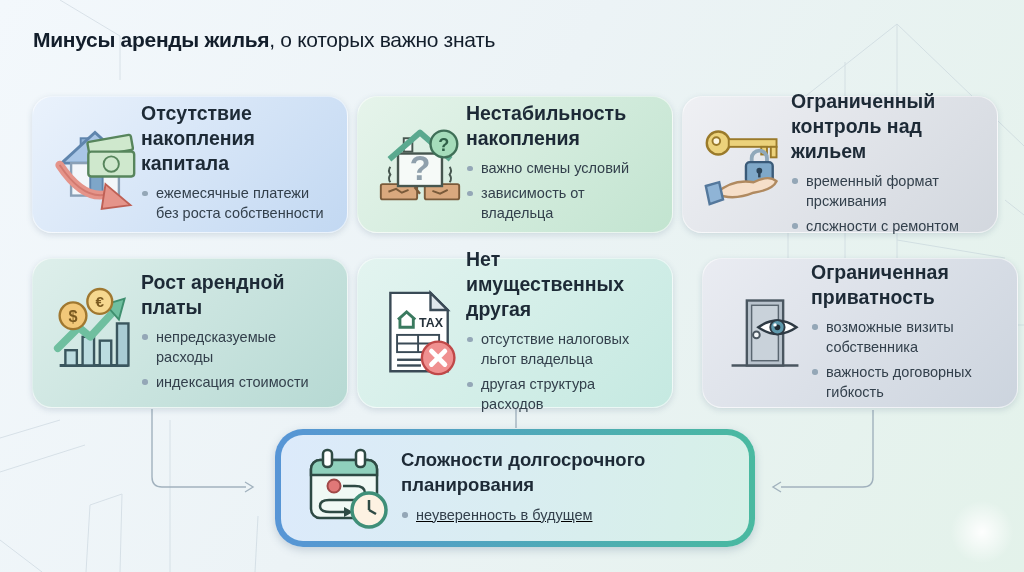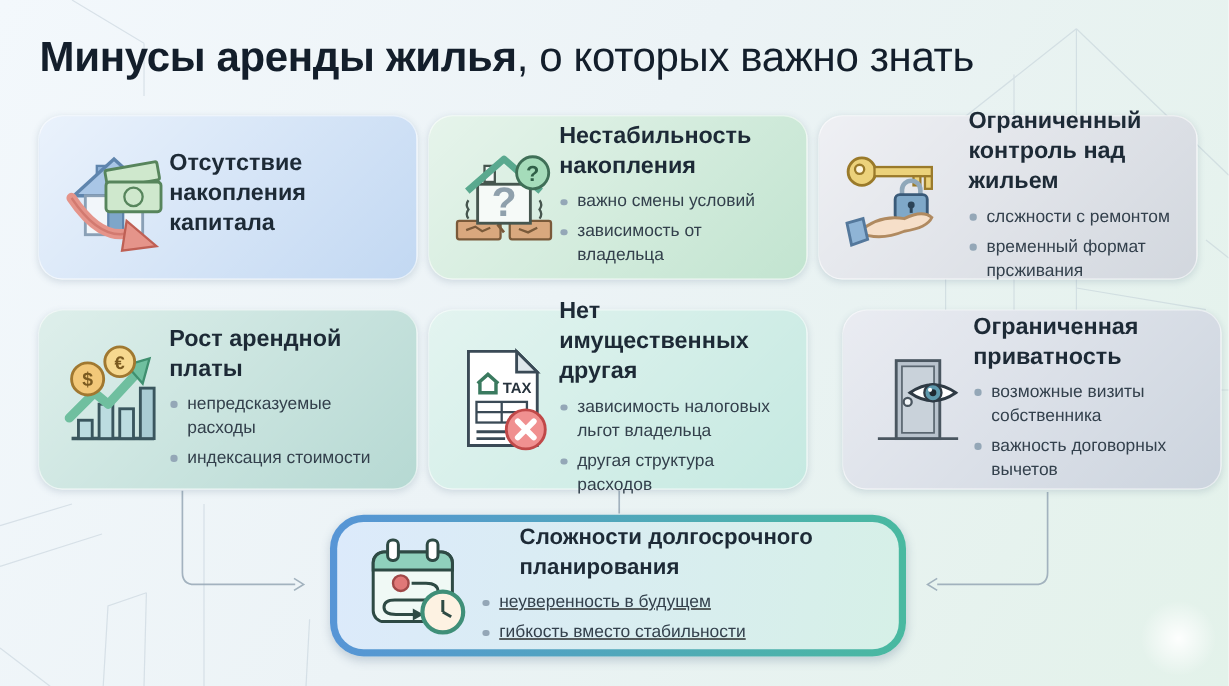--- a/index.html
+++ b/index.html
@@ -3,42 +3,42 @@
 <meta charset="utf-8">
 <style>
   html,body{margin:0;padding:0;}
   body{font-family:"Liberation Sans","DejaVu Sans",sans-serif;}
   .canvas{position:relative;width:1024px;height:572px;overflow:hidden;
     background:linear-gradient(120deg,#f3f8fc 0%,#ecf3f6 45%,#e3f2ea 100%);}
   .bg-art,.connectors{position:absolute;left:0;top:0;width:1024px;height:572px;pointer-events:none;}
   .bg-art{z-index:0;} .connectors{z-index:1;}
   .sparkle{position:absolute;left:946px;top:496px;width:72px;height:72px;z-index:1;
     background:radial-gradient(circle,rgba(255,255,255,.95) 0%,rgba(255,255,255,0) 62%);}
-  .page-title{position:absolute;left:33px;top:28px;z-index:2;font-size:35px;color:#131e2b;letter-spacing:-.3px;}
+  .page-title{position:absolute;left:33px;top:28px;z-index:2;font-size:21px;color:#131e2b;letter-spacing:-.3px;}
   .page-title .b{font-weight:700;} .page-title .r{font-weight:400;}
   .card{position:absolute;z-index:2;border-radius:20px;display:flex;align-items:center;
     padding:10px 12px 10px 16px;box-sizing:border-box;
     box-shadow:0 2px 6px rgba(70,100,130,.18);border:1px solid rgba(255,255,255,.55);}
   .c1{left:32px;top:96px;width:316px;height:137px;background:linear-gradient(135deg,#eaf2fc 0%,#c2d8f2 100%);}
   .c2{left:357px;top:96px;width:316px;height:137px;background:linear-gradient(135deg,#e6f4eb 0%,#c2e4d0 100%);}
-  .c3{left:682px;top:96px;width:316px;height:137px;background:linear-gradient(135deg,#eff0f4 0%,#d2d7de 100%);gap:16px;}
+  .c3{left:682px;top:96px;width:316px;height:137px;background:linear-gradient(135deg,#eff0f4 0%,#d2d7de 100%);}
   .c4{left:32px;top:258px;width:316px;height:150px;background:linear-gradient(135deg,#deefeb 0%,#b6d9d3 100%);}
   .c5{left:357px;top:258px;width:316px;height:150px;background:linear-gradient(135deg,#e3f4f0 0%,#c5e9e1 100%);}
   .c6{left:702px;top:258px;width:316px;height:150px;background:linear-gradient(135deg,#eaecf2 0%,#ccd4de 100%);}
   .c7wrap{position:absolute;z-index:2;left:275px;top:429px;width:480px;height:118px;box-sizing:border-box;
     border-radius:28px;padding:6px;background:linear-gradient(90deg,#5795d6 0%,#49b9a0 100%);
     box-shadow:0 3px 8px rgba(70,100,130,.25);}
   .c7{position:relative;width:100%;height:100%;border-radius:22px;display:flex;align-items:center;
     padding:6px 10px 6px 16px;box-sizing:border-box;
     background:linear-gradient(100deg,#dceafb 0%,#d6f0e7 100%);}
   .card-icon{flex:0 0 92px;display:flex;justify-content:center;align-items:center;}
   .c7 .card-icon{flex:0 0 104px;}
   .card-text{flex:1;min-width:0;}
   .card-title{font-size:19.5px;line-height:25px;font-weight:700;color:#1d2a36;margin:0 0 7px 0;max-width:196px;}
-  .c7 .card-title{max-width:none;font-size:18.5px;margin-bottom:8px;margin-left:32px;}
+  .c7 .card-title{max-width:none;font-size:18.5px;margin-bottom:8px;}
   ul.bullets{list-style:none;margin:0;padding:0;max-width:192px;}
   .c7 ul.bullets{max-width:none;text-decoration:underline;}
   ul.bullets li{position:relative;font-size:14.5px;line-height:20px;color:#33404c;padding-left:15px;margin-bottom:5px;}
   ul.bullets li::before{content:"";position:absolute;left:1px;top:7.5px;width:5.5px;height:5.5px;border-radius:50%;
     background:#94a7b7;}
 </style>
 </head>
 <body>
 
 <div class="canvas">
@@ -94,20 +94,21 @@
         <rect x="38" y="36" width="48" height="26" rx="3" fill="#cfe8cd" stroke="#57855c" stroke-width="2.5"></rect>
         <circle cx="62" cy="49" r="8" fill="none" stroke="#57855c" stroke-width="2"></circle>
         <path d="M8,50 C 24,74 42,86 60,80" stroke="#e5948a" stroke-width="9" fill="none" stroke-linecap="round"></path>
         <path d="M8,50 C 24,74 42,86 60,80" stroke="#bf6055" stroke-width="2" fill="none" opacity=".5"></path>
         <polygon points="56,70 82,92 52,96" fill="#e5948a" stroke="#bf6055" stroke-width="2"></polygon>
       </svg>
     </span>
     <div class="card-text">
       <h3 class="card-title">Отсутствие накопления капитала</h3>
       <ul class="bullets">
+        <li>ежемесячные платежи без роста собственности</li>
       </ul>
     </div>
   </div>
 
   <div class="card c2">
     <span class="card-icon">
       <svg width="86" height="98" viewBox="0 0 90 100">
         <rect x="4" y="70" width="38" height="16" rx="2" fill="#d9a87e" stroke="#7a5a3a" stroke-width="2"></rect>
         <rect x="50" y="70" width="36" height="16" rx="2" fill="#d9a87e" stroke="#7a5a3a" stroke-width="2"></rect>
         <path d="M12,78 l8,-3 l6,4 l7,-3" stroke="#7a5a3a" stroke-width="2" fill="none"></path>
@@ -144,22 +145,22 @@
         <rect x="46" y="47" width="28" height="22" rx="4" fill="#7fa8c8" stroke="#3a5a78" stroke-width="2.5"></rect>
         <circle cx="60" cy="56" r="3" fill="#2c4458"></circle>
           <rect x="58.7" y="57" width="2.6" height="6" fill="#2c4458"></rect>
         <path d="M14,80 Q32,64 54,68 Q70,60 78,67 Q74,76 54,79 Q32,88 14,80 Z" fill="#f6dfc9" stroke="#b08a60" stroke-width="2.5"></path>
         <path d="M4,72 L18,68 L22,86 L8,91 Z" fill="#8fb4d6" stroke="#54789c" stroke-width="2.5"></path>
       </svg>
     </span>
     <div class="card-text">
       <h3 class="card-title">Ограниченный контроль над жильем</h3>
       <ul class="bullets">
+        <li>временный формат прсживания</li>
         <li>слсжности с ремонтом</li>
-        <li>временный формат прсживания</li>
       </ul>
     </div>
   </div>
 
   <div class="card c4">
     <span class="card-icon">
       <svg width="86" height="98" viewBox="0 0 90 100">
         <line x1="8" y1="84" x2="80" y2="84" stroke="#3a565e" stroke-width="3"></line>
         <rect x="14" y="68" width="12" height="16" fill="#bcdce0" stroke="#3a565e" stroke-width="2.5"></rect>
         <rect x="32" y="54" width="12" height="30" fill="#bcdce0" stroke="#3a565e" stroke-width="2.5"></rect>
@@ -194,21 +195,21 @@
         <line x1="43" y1="52" x2="43" y2="70" stroke="#3a4a56" stroke-width="2"></line>
         <line x1="21" y1="78" x2="52" y2="78" stroke="#3a4a56" stroke-width="2.5"></line>
         <line x1="21" y1="84" x2="46" y2="84" stroke="#3a4a56" stroke-width="2.5"></line>
         <circle cx="64" cy="76" r="17" fill="#f09090" stroke="#c04848" stroke-width="2.5"></circle>
         <path d="M57,69 L71,83 M71,69 L57,83" stroke="#ffffff" stroke-width="5" stroke-linecap="round"></path>
       </svg>
     </span>
     <div class="card-text">
       <h3 class="card-title">Нет имущественных другая</h3>
       <ul class="bullets">
-        <li>зависимость налоговых льгот владельца</li>
+        <li>отсутствие налоговых льгот владельца</li>
         <li>другая структура расходов</li>
       </ul>
     </div>
   </div>
 
   <div class="card c6">
     <span class="card-icon">
       <svg width="86" height="98" viewBox="0 0 90 100">
         <line x1="10" y1="84" x2="80" y2="84" stroke="#4a5660" stroke-width="2.5"></line>
         <rect x="26" y="16" width="38" height="68" fill="#b9c3cd" stroke="#4a5660" stroke-width="2.5"></rect>
@@ -217,21 +218,21 @@
         <path d="M38,44 Q58,30 78,44 Q58,58 38,44 Z" fill="#ffffff" stroke="#2e3a44" stroke-width="2.5"></path>
         <circle cx="58" cy="44" r="7.5" fill="#5d98ac" stroke="#2e3a44" stroke-width="2"></circle>
         <circle cx="58" cy="44" r="3" fill="#1f2a32"></circle>
         <circle cx="55.5" cy="41.5" r="1.8" fill="#ffffff"></circle>
       </svg>
     </span>
     <div class="card-text">
       <h3 class="card-title">Ограниченная приватность</h3>
       <ul class="bullets">
         <li>возможные визиты собственника</li>
-        <li>важность договорных вычетов</li>
+        <li>важность договорных гибкость</li>
       </ul>
     </div>
   </div>
 
   <div class="c7wrap">
     <div class="c7">
       <span class="card-icon">
         <svg width="92" height="92" viewBox="0 0 92 92">
           <rect x="8" y="18" width="66" height="58" rx="9" fill="#f0f9f5" stroke="#2e4a44" stroke-width="2.5"></rect>
           <path d="M8,27 a9,9 0 0 1 9,-9 h48 a9,9 0 0 1 9,9 v6 H8 Z" fill="#8fd0bc" stroke="#2e4a44" stroke-width="2.5"></path>
@@ -242,19 +243,18 @@
           <polygon points="41,65 50,70 41,75" fill="#2e4a44"></polygon>
           <circle cx="66" cy="68" r="17" fill="#fdf2e2" stroke="#3f8f78" stroke-width="3.5"></circle>
           <line x1="66" y1="68" x2="66" y2="58" stroke="#2e4a44" stroke-width="2.5"></line>
           <line x1="66" y1="68" x2="73" y2="72" stroke="#2e4a44" stroke-width="2.5"></line>
         </svg>
       </span>
       <div class="card-text">
         <h3 class="card-title">Сложности долгосрочного планирования</h3>
         <ul class="bullets">
           <li>неуверенность в будущем</li>
-          <li>гибкость вместо стабильности</li>
         </ul>
       </div>
     </div>
   </div>
 
 </div>
 
 </body></html>

